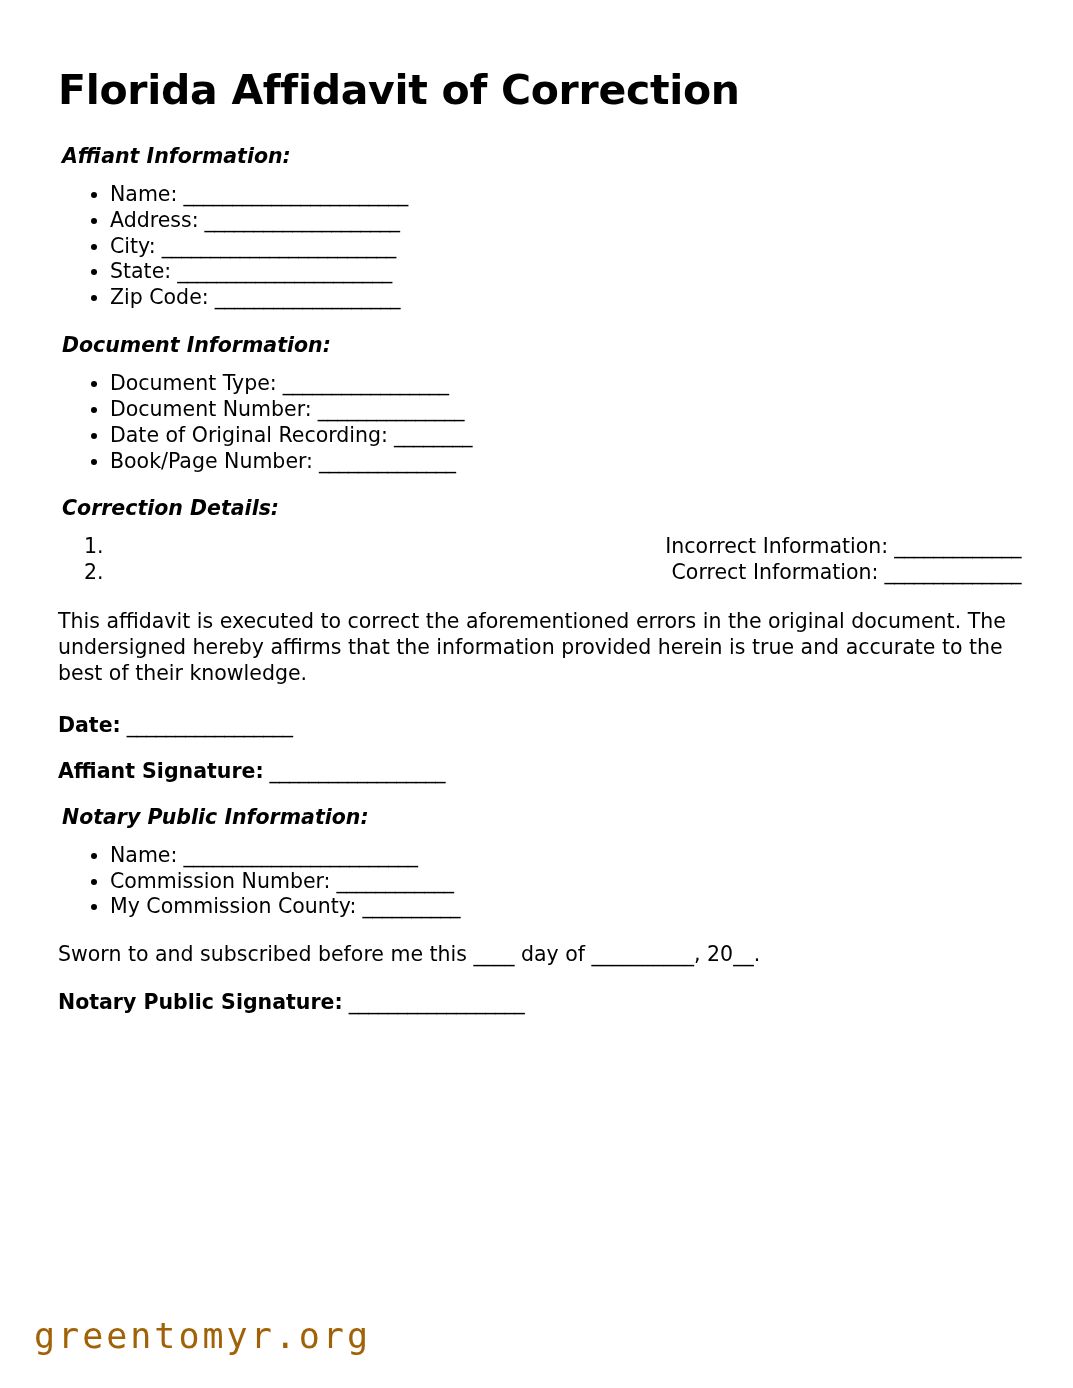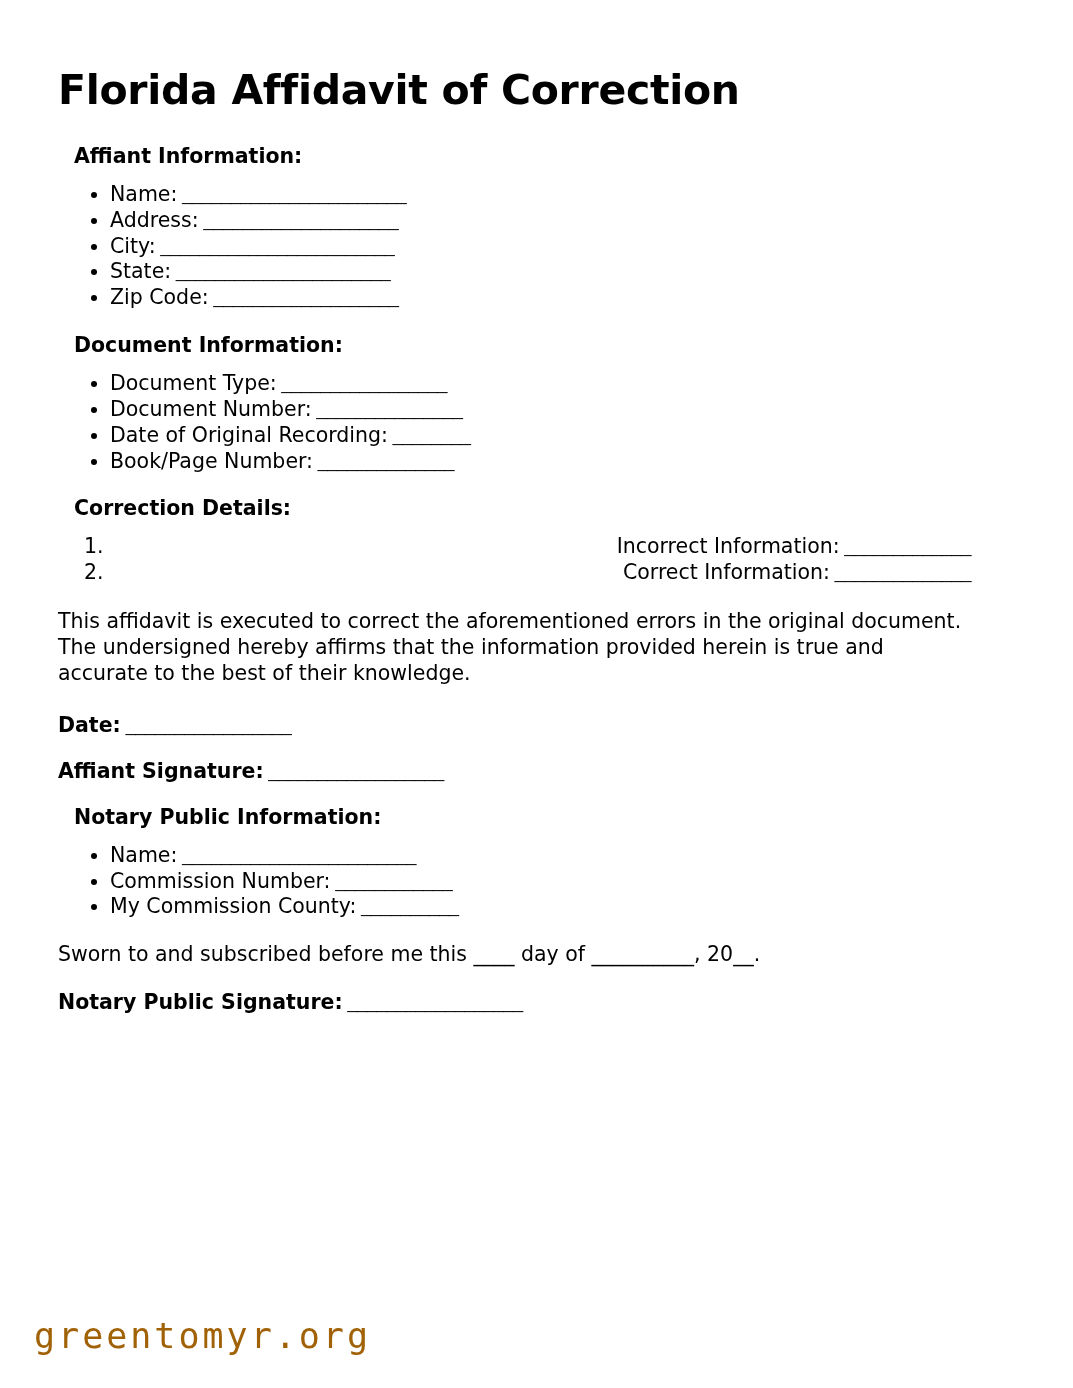--- a/index.html
+++ b/index.html
@@ -16,42 +16,43 @@
     overflow: hidden;
   }
 
   .page {
     position: absolute;
     left: 0;
     top: 0;
     width: 1073px;
     height: 1388px;
     box-sizing: border-box;
-    padding: 58px 102px 0 58px;
+    padding: 58px 52px 0 58px;
   }
 
   .doc-title {
     font-size: 41px;
     font-weight: bold;
     letter-spacing: -0.3px;
     line-height: 1.12;
     margin: 10px 0 30px 0;
   }
 
   .para {
     font-size: 20.5px;
     line-height: 1.28;
     margin: 0 0 26px 0;
     max-width: 952px;
   }
 
   .section-head {
     font-size: 20.5px;
     font-weight: bold;
-    margin: 0 0 14px 16px;
+    margin: 0 0 14px 4px;
+    font-style: italic;
   }
 
   ul.fields, ol.fields {
     margin: 0 0 22px 0;
     padding-left: 52px;
     list-style-position: outside;
   }
   ul.fields { list-style-type: disc; }
   ol.fields { list-style-type: decimal; }
 
@@ -72,21 +73,20 @@
 
   .plain-line {
     font-size: 20.5px;
     line-height: 1.26;
     margin: 0 0 22px 0;
   }
 
   .blank {
     font-weight: normal;
     letter-spacing: -0.5px;
-    font-family: Liberation Serif, serif;
   }
 
   .watermark {
     position: absolute;
     left: 34px;
     top: 1316px;
     font-family: "DejaVu Sans Mono", "Liberation Mono", monospace;
     font-size: 35px;
     color: #a16207;
     letter-spacing: 3px;

